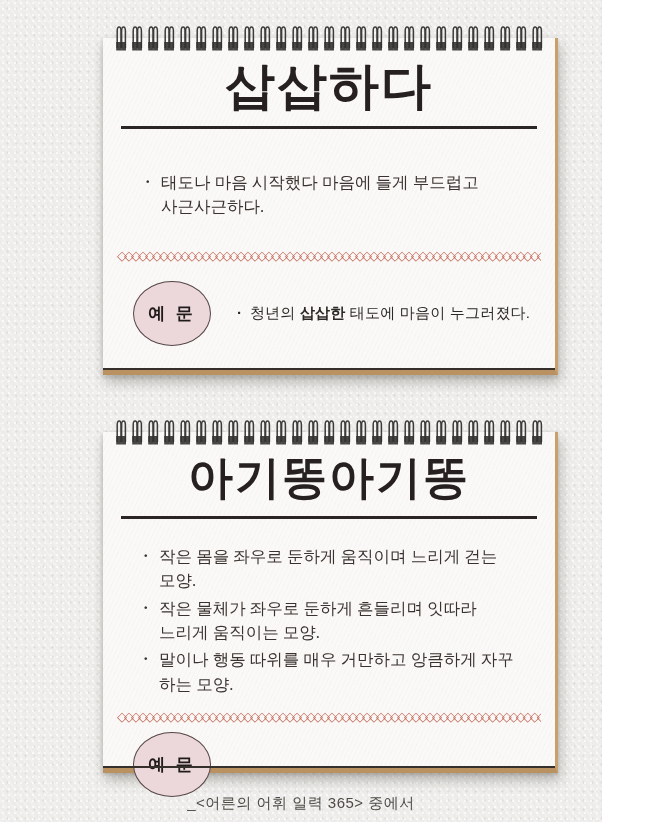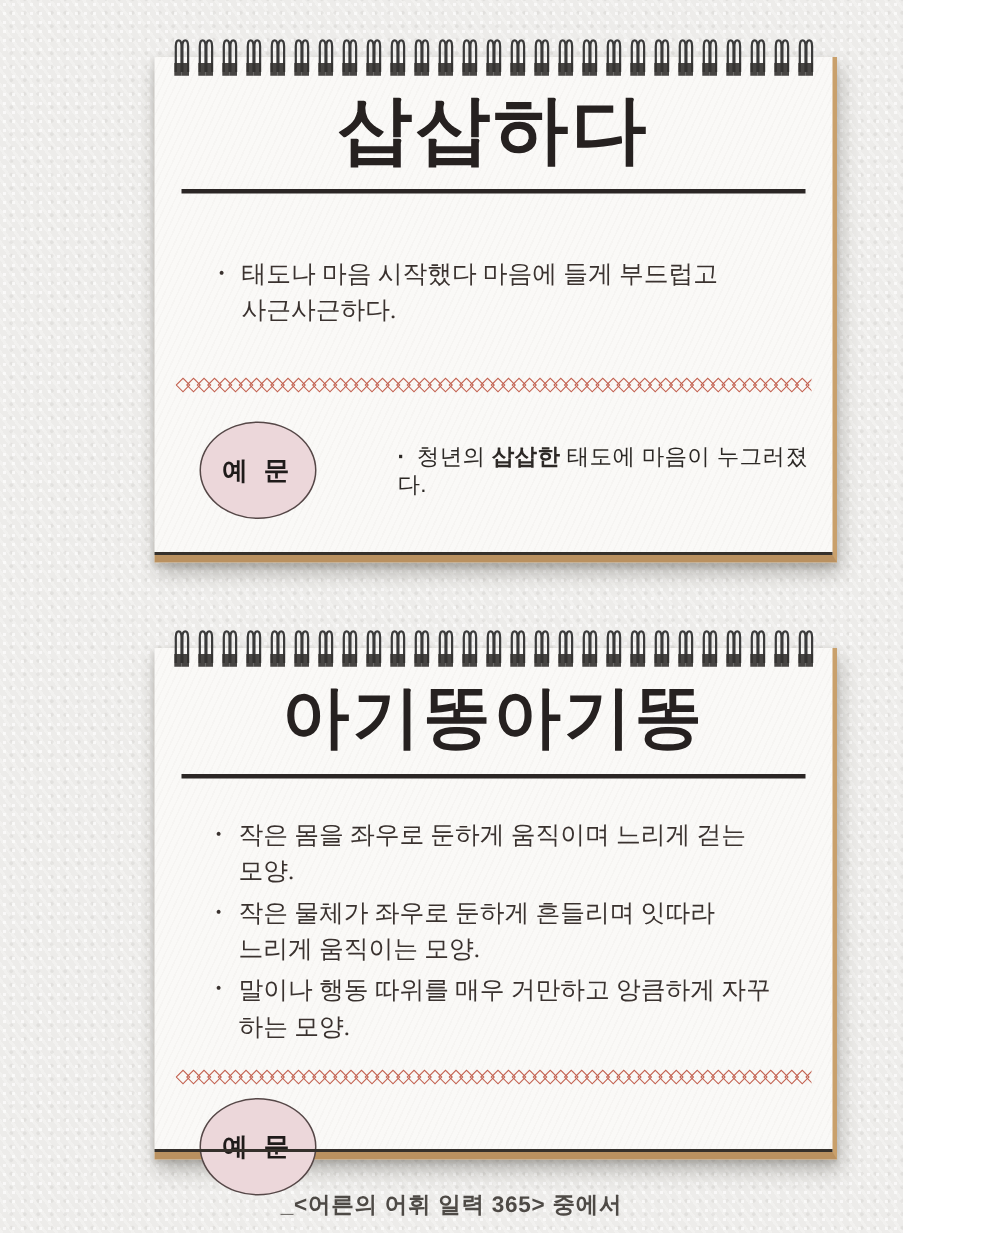--- a/index.html
+++ b/index.html
@@ -59,36 +59,36 @@
   .defs li::before { content:"\00B7"; position:absolute; left:2px; top:-1px; font-weight:bold; }
 
   .divider {
     overflow:hidden; white-space:nowrap; text-align:center;
     color:#c2604f; font-size:13px; line-height:13px; height:14px;
     letter-spacing:-3px; margin:0 14px;
   }
   .card1 .divider { margin-top:30px; }
   .card2 .divider { margin-top:13px; }
 
-  .example { display:flex; align-items:center; padding-left:30px;gap:28px; }
+  .example { display:flex; align-items:center; padding-left:30px; }
   .card1 .example { margin-top:18px; }
   .card2 .example { margin-top:8px; }
   .ex-circle {
     flex:0 0 auto; width:76px; height:63px; border-radius:50%;
     background:#ecd7da; border:1px solid #554747;
     display:flex; align-items:center; justify-content:center;
     font-weight:bold; font-size:17px; letter-spacing:3px; color:#1f1b1a;
   }
   .ex-text { margin-left:26px; font-size:15px; color:#2c2825; letter-spacing:0.2px; }
   .ex-text::before { content:"\00B7\2002"; font-weight:bold; }
   .ex-text .hl { font-weight:bold; }
 
   .caption {
     position:absolute; left:0; right:0; top:794px; text-align:center;
-    font-size:15px; color:#4e4a46; letter-spacing:0.5px;font-weight:bold;
+    font-size:15px; color:#4e4a46; letter-spacing:0.5px;
   }
 </style>
 </head>
 <body>
 
 <div class="stage">
 
   <div class="card card1">
     <div class="coils">
         <svg class="coil" viewBox="0 0 12 34" xmlns="http://www.w3.org/2000/svg">

